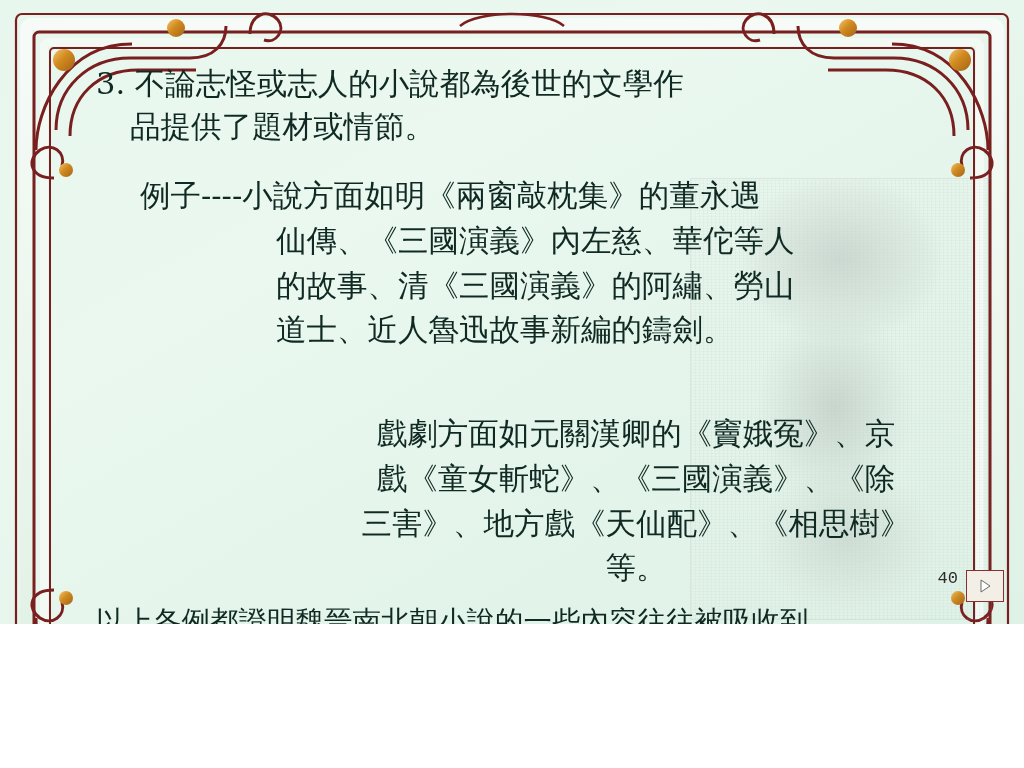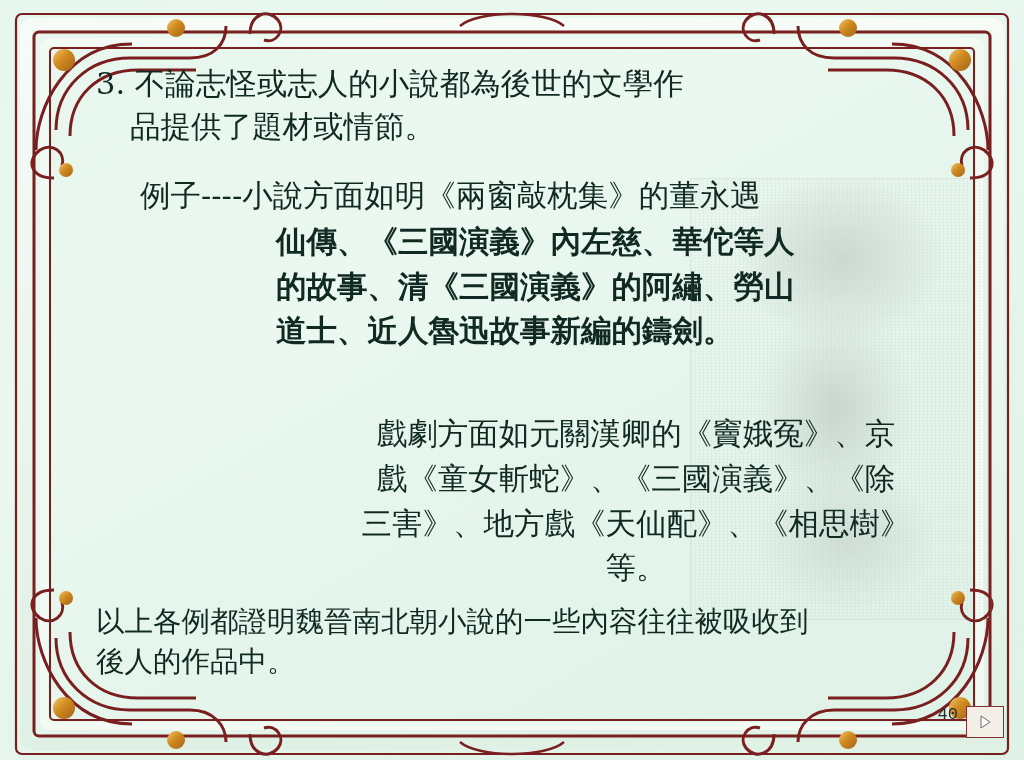--- a/index.html
+++ b/index.html
@@ -9,21 +9,21 @@
   body {
     width: 1024px;
     height: 768px;
     overflow: hidden;
     font-family: "DejaVu Sans", "Liberation Sans", sans-serif;
   }
 
   #slide {
     position: relative;
     width: 1024px;
-    height: 760px;
+    height: 624px;
     background: linear-gradient(150deg, #e8f7ee 0%, #eaf8f0 35%, #e3f4ea 70%, #dff2e7 100%);
     overflow: hidden;
   }
 
   
   .frame-layer {
     position: absolute;
     inset: 0;
     pointer-events: none;
   }
@@ -68,21 +68,21 @@
   .para-1 .l2 { display: block; padding-left: 34px; }
 
   .para-2 {
     position: absolute;
     left: 140px;
     top: 174px;
     width: 830px;
     font-size: 30.5px;
     line-height: 1.47;
   }
-  .para-2 .hang { display: block; padding-left: 136px; font-weight: bold; }
+  .para-2 .hang { display: block; padding-left: 136px; }
 
   .para-3 {
     position: absolute;
     left: 276px;
     top: 412px;
     width: 720px;
     font-size: 30.5px;
     line-height: 1.47;
     text-align: center;
   }

